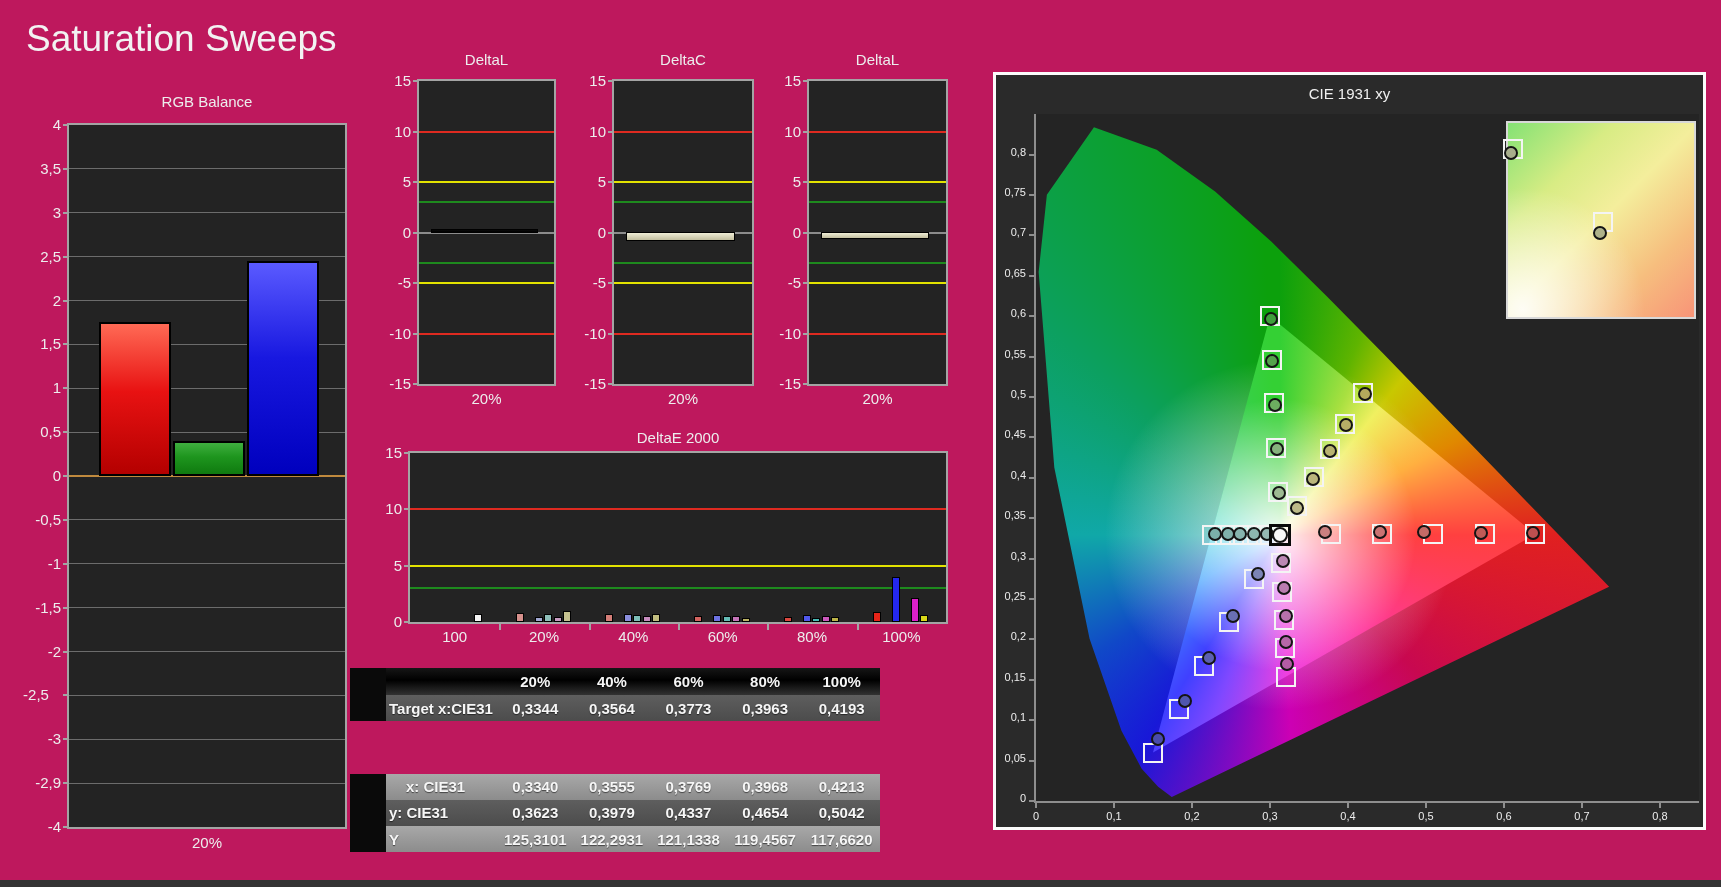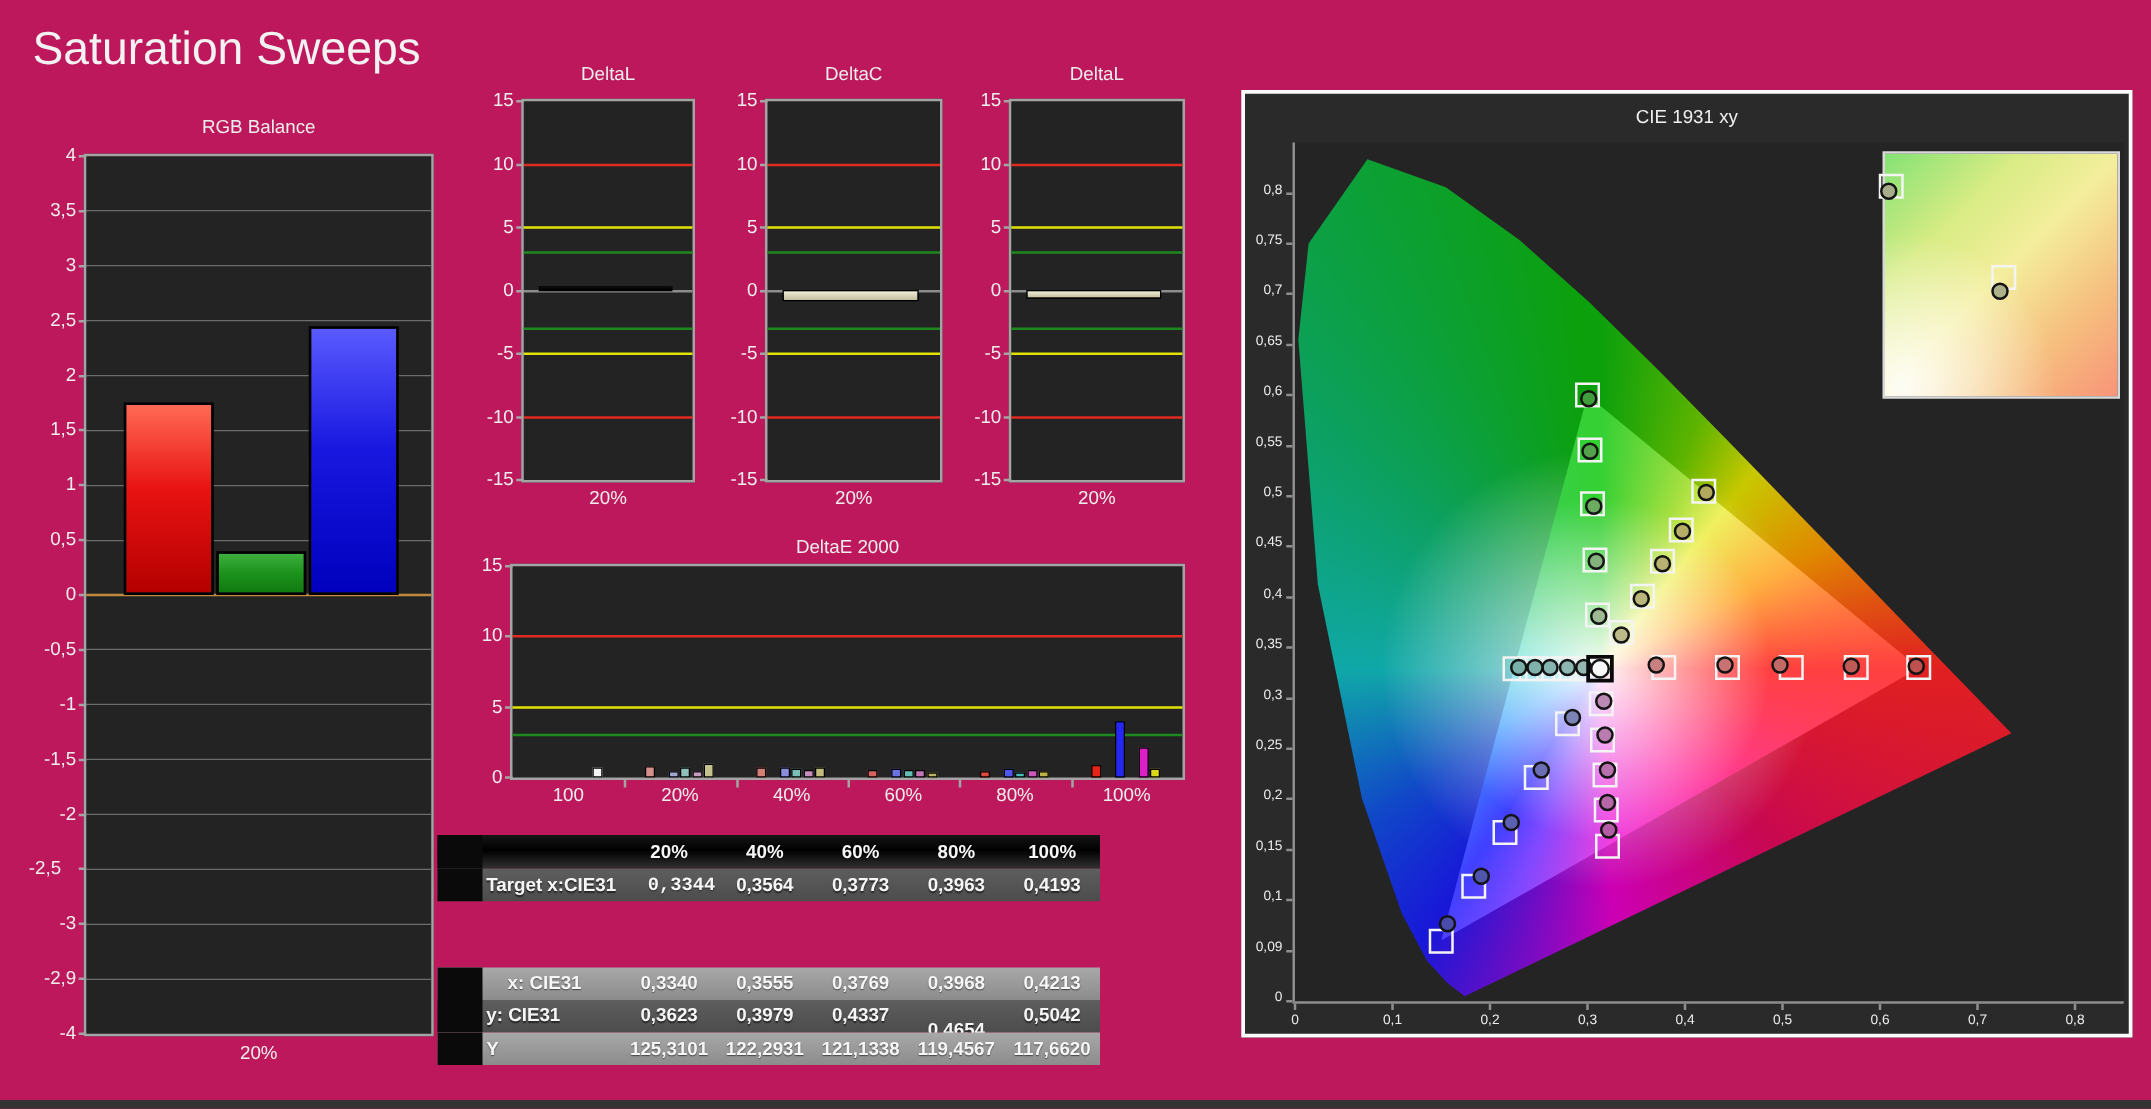--- a/index.html
+++ b/index.html
@@ -228,42 +228,42 @@
         <div class="tcell" style="left: 0px; width: 36px; background: rgb(10, 10, 10);"></div>
         <div class="tcell" style="left: 147px; width: 76.6px; justify-content: center; font-weight: 700;">20%</div>
         <div class="tcell" style="left: 223.6px; width: 76.6px; justify-content: center; font-weight: 700;">40%</div>
         <div class="tcell" style="left: 300.2px; width: 76.6px; justify-content: center; font-weight: 700;">60%</div>
         <div class="tcell" style="left: 376.8px; width: 76.6px; justify-content: center; font-weight: 700;">80%</div>
         <div class="tcell" style="left: 453.4px; width: 76.6px; justify-content: center; font-weight: 700;">100%</div>
       </div>
       <div class="trow" style="top: 27px; height: 26.2px; background: linear-gradient(rgb(94, 94, 94), rgb(76, 76, 76));">
         <div class="tcell" style="left: 0px; width: 36px; background: rgb(10, 10, 10);"></div>
         <div class="tcell" style="left: 36px; width: 111px; padding-left: 3px;">Target x:CIE31</div>
-        <div class="tcell" style="left: 157px; width: 76.6px; justify-content: center; font-family: Liberation Mono, monospace;">0,3344</div>
+        <div class="tcell" style="left: 147px; width: 76.6px; justify-content: center;">0,3344</div>
         <div class="tcell" style="left: 223.6px; width: 76.6px; justify-content: center;">0,3564</div>
         <div class="tcell" style="left: 300.2px; width: 76.6px; justify-content: center;">0,3773</div>
         <div class="tcell" style="left: 376.8px; width: 76.6px; justify-content: center;">0,3963</div>
         <div class="tcell" style="left: 453.4px; width: 76.6px; justify-content: center;">0,4193</div>
       </div>
       <div class="trow" style="top: 105.6px; height: 26.2px; background: linear-gradient(rgb(168, 168, 168), rgb(140, 140, 140));">
         <div class="tcell" style="left: 0px; width: 36px; background: rgb(10, 10, 10);"></div>
         <div class="tcell" style="left: 53px; width: 111px; padding-left: 3px;">x: CIE31</div>
         <div class="tcell" style="left: 147px; width: 76.6px; justify-content: center;">0,3340</div>
         <div class="tcell" style="left: 223.6px; width: 76.6px; justify-content: center;">0,3555</div>
         <div class="tcell" style="left: 300.2px; width: 76.6px; justify-content: center;">0,3769</div>
         <div class="tcell" style="left: 376.8px; width: 76.6px; justify-content: center;">0,3968</div>
         <div class="tcell" style="left: 453.4px; width: 76.6px; justify-content: center;">0,4213</div>
       </div>
       <div class="trow" style="top: 131.8px; height: 26.2px; background: linear-gradient(rgb(94, 94, 94), rgb(76, 76, 76));">
         <div class="tcell" style="left: 0px; width: 36px; background: rgb(10, 10, 10);"></div>
         <div class="tcell" style="left: 36px; width: 111px; padding-left: 3px;">y: CIE31</div>
         <div class="tcell" style="left: 147px; width: 76.6px; justify-content: center;">0,3623</div>
         <div class="tcell" style="left: 223.6px; width: 76.6px; justify-content: center;">0,3979</div>
         <div class="tcell" style="left: 300.2px; width: 76.6px; justify-content: center;">0,4337</div>
-        <div class="tcell" style="left: 376.8px; width: 76.6px; justify-content: center; margin-top: 12px;">0,4654</div>
+        <div class="tcell" style="left: 376.8px; width: 76.6px; justify-content: center;">0,4654</div>
         <div class="tcell" style="left: 453.4px; width: 76.6px; justify-content: center;">0,5042</div>
       </div>
       <div class="trow" style="top: 158px; height: 26.2px; background: linear-gradient(rgb(168, 168, 168), rgb(140, 140, 140));">
         <div class="tcell" style="left: 0px; width: 36px; background: rgb(10, 10, 10);"></div>
         <div class="tcell" style="left: 36px; width: 111px; padding-left: 3px;">Y</div>
         <div class="tcell" style="left: 147px; width: 76.6px; justify-content: center;">125,3101</div>
         <div class="tcell" style="left: 223.6px; width: 76.6px; justify-content: center;">122,2931</div>
         <div class="tcell" style="left: 300.2px; width: 76.6px; justify-content: center;">121,1338</div>
         <div class="tcell" style="left: 376.8px; width: 76.6px; justify-content: center;">119,4567</div>
         <div class="tcell" style="left: 453.4px; width: 76.6px; justify-content: center;">117,6620</div>
@@ -274,21 +274,21 @@
     <div id="cie-title">CIE 1931 xy</div>
     <div id="cie-content" class="abs" style="left:0;top:0;width:100%;height:100%;">
         <div style="position: absolute; left: 40px; top: 39.2px; width: 663px; height: 686.8px; background: rgb(36, 36, 36);"></div>
         <div style="position: absolute; left: 40px; top: 39.2px; width: 663px; height: 686.8px; clip-path: polygon(20.48% 99.41%, 18.42% 97.92%, 15.94% 95.31%, 12.89% 89.79%, 8.08% 76.39%, 2.76% 51.45%, 0.4% 22.96%, 1.64% 11.74%, 8.74% 1.91%, 18.2% 5.19%, 27.01% 11.26%, 35.48% 18.55%, 43.89% 26.53%, 52.25% 34.74%, 60.29% 42.75%, 67.67% 50.09%, 73.76% 56.18%, 78.33% 60.71%, 81.35% 63.73%, 84.59% 66.95%, 86.44% 68.79%); background: radial-gradient(250px at 244px 421px, rgba(245, 245, 245, 0.85), rgba(245, 245, 245, 0) 70%), conic-gradient(at 244px 421px, rgb(12, 160, 12) 0deg, rgb(95, 180, 0) 22deg, rgb(200, 200, 0) 38deg, rgb(224, 136, 0) 62deg, rgb(224, 32, 32) 90deg, rgb(200, 8, 80) 135deg, rgb(204, 0, 180) 177deg, rgb(88, 16, 200) 200deg, rgb(24, 24, 216) 213deg, rgb(16, 72, 200) 237deg, rgb(16, 168, 168) 270deg, rgb(12, 160, 96) 312deg, rgb(12, 160, 12) 357deg);"></div>
         <div style="position: absolute; left: 40px; top: 39.2px; width: 663px; height: 686.8px; clip-path: polygon(75.29% 61.18%, 35.29% 29.41%, 17.65% 92.94%); background: radial-gradient(200px at 244px 421px, rgba(255, 255, 255, 0.95), rgba(255, 255, 255, 0) 68%), conic-gradient(at 244px 421px, rgb(52, 208, 52) 0deg, rgb(168, 224, 64) 25deg, rgb(240, 240, 96) 38deg, rgb(255, 176, 64) 62deg, rgb(255, 64, 64) 90deg, rgb(255, 56, 160) 140deg, rgb(240, 64, 224) 177deg, rgb(128, 72, 255) 200deg, rgb(64, 64, 255) 213deg, rgb(64, 160, 255) 240deg, rgb(80, 224, 224) 270deg, rgb(64, 208, 128) 312deg, rgb(52, 208, 52) 357deg);"></div>
         <div class="cie-axis" style="left: 38px; top: 39.2px; width: 2px; height: 686.8px;"></div>
         <div class="cie-axis" style="left: 38px; top: 726px; width: 665px; height: 2px;"></div>
         <div class="cie-axis" style="left: 33px; top: 725px; width: 5px; height: 2px;"></div>
         <div class="cie-tick-label" style="left: -10px; top: 717px; width: 40px; text-align: right;">0</div>
         <div class="cie-axis" style="left: 33px; top: 684.6px; width: 5px; height: 2px;"></div>
-        <div class="cie-tick-label" style="left: -10px; top: 676.6px; width: 40px; text-align: right;">0,09</div>
+        <div class="cie-tick-label" style="left: -10px; top: 676.6px; width: 40px; text-align: right;">0,05</div>
         <div class="cie-axis" style="left: 33px; top: 644.2px; width: 5px; height: 2px;"></div>
         <div class="cie-tick-label" style="left: -10px; top: 636.2px; width: 40px; text-align: right;">0,1</div>
         <div class="cie-axis" style="left: 33px; top: 603.8px; width: 5px; height: 2px;"></div>
         <div class="cie-tick-label" style="left: -10px; top: 595.8px; width: 40px; text-align: right;">0,15</div>
         <div class="cie-axis" style="left: 33px; top: 563.4px; width: 5px; height: 2px;"></div>
         <div class="cie-tick-label" style="left: -10px; top: 555.4px; width: 40px; text-align: right;">0,2</div>
         <div class="cie-axis" style="left: 33px; top: 523px; width: 5px; height: 2px;"></div>
         <div class="cie-tick-label" style="left: -10px; top: 515px; width: 40px; text-align: right;">0,25</div>
         <div class="cie-axis" style="left: 33px; top: 482.6px; width: 5px; height: 2px;"></div>
         <div class="cie-tick-label" style="left: -10px; top: 474.6px; width: 40px; text-align: right;">0,3</div>

